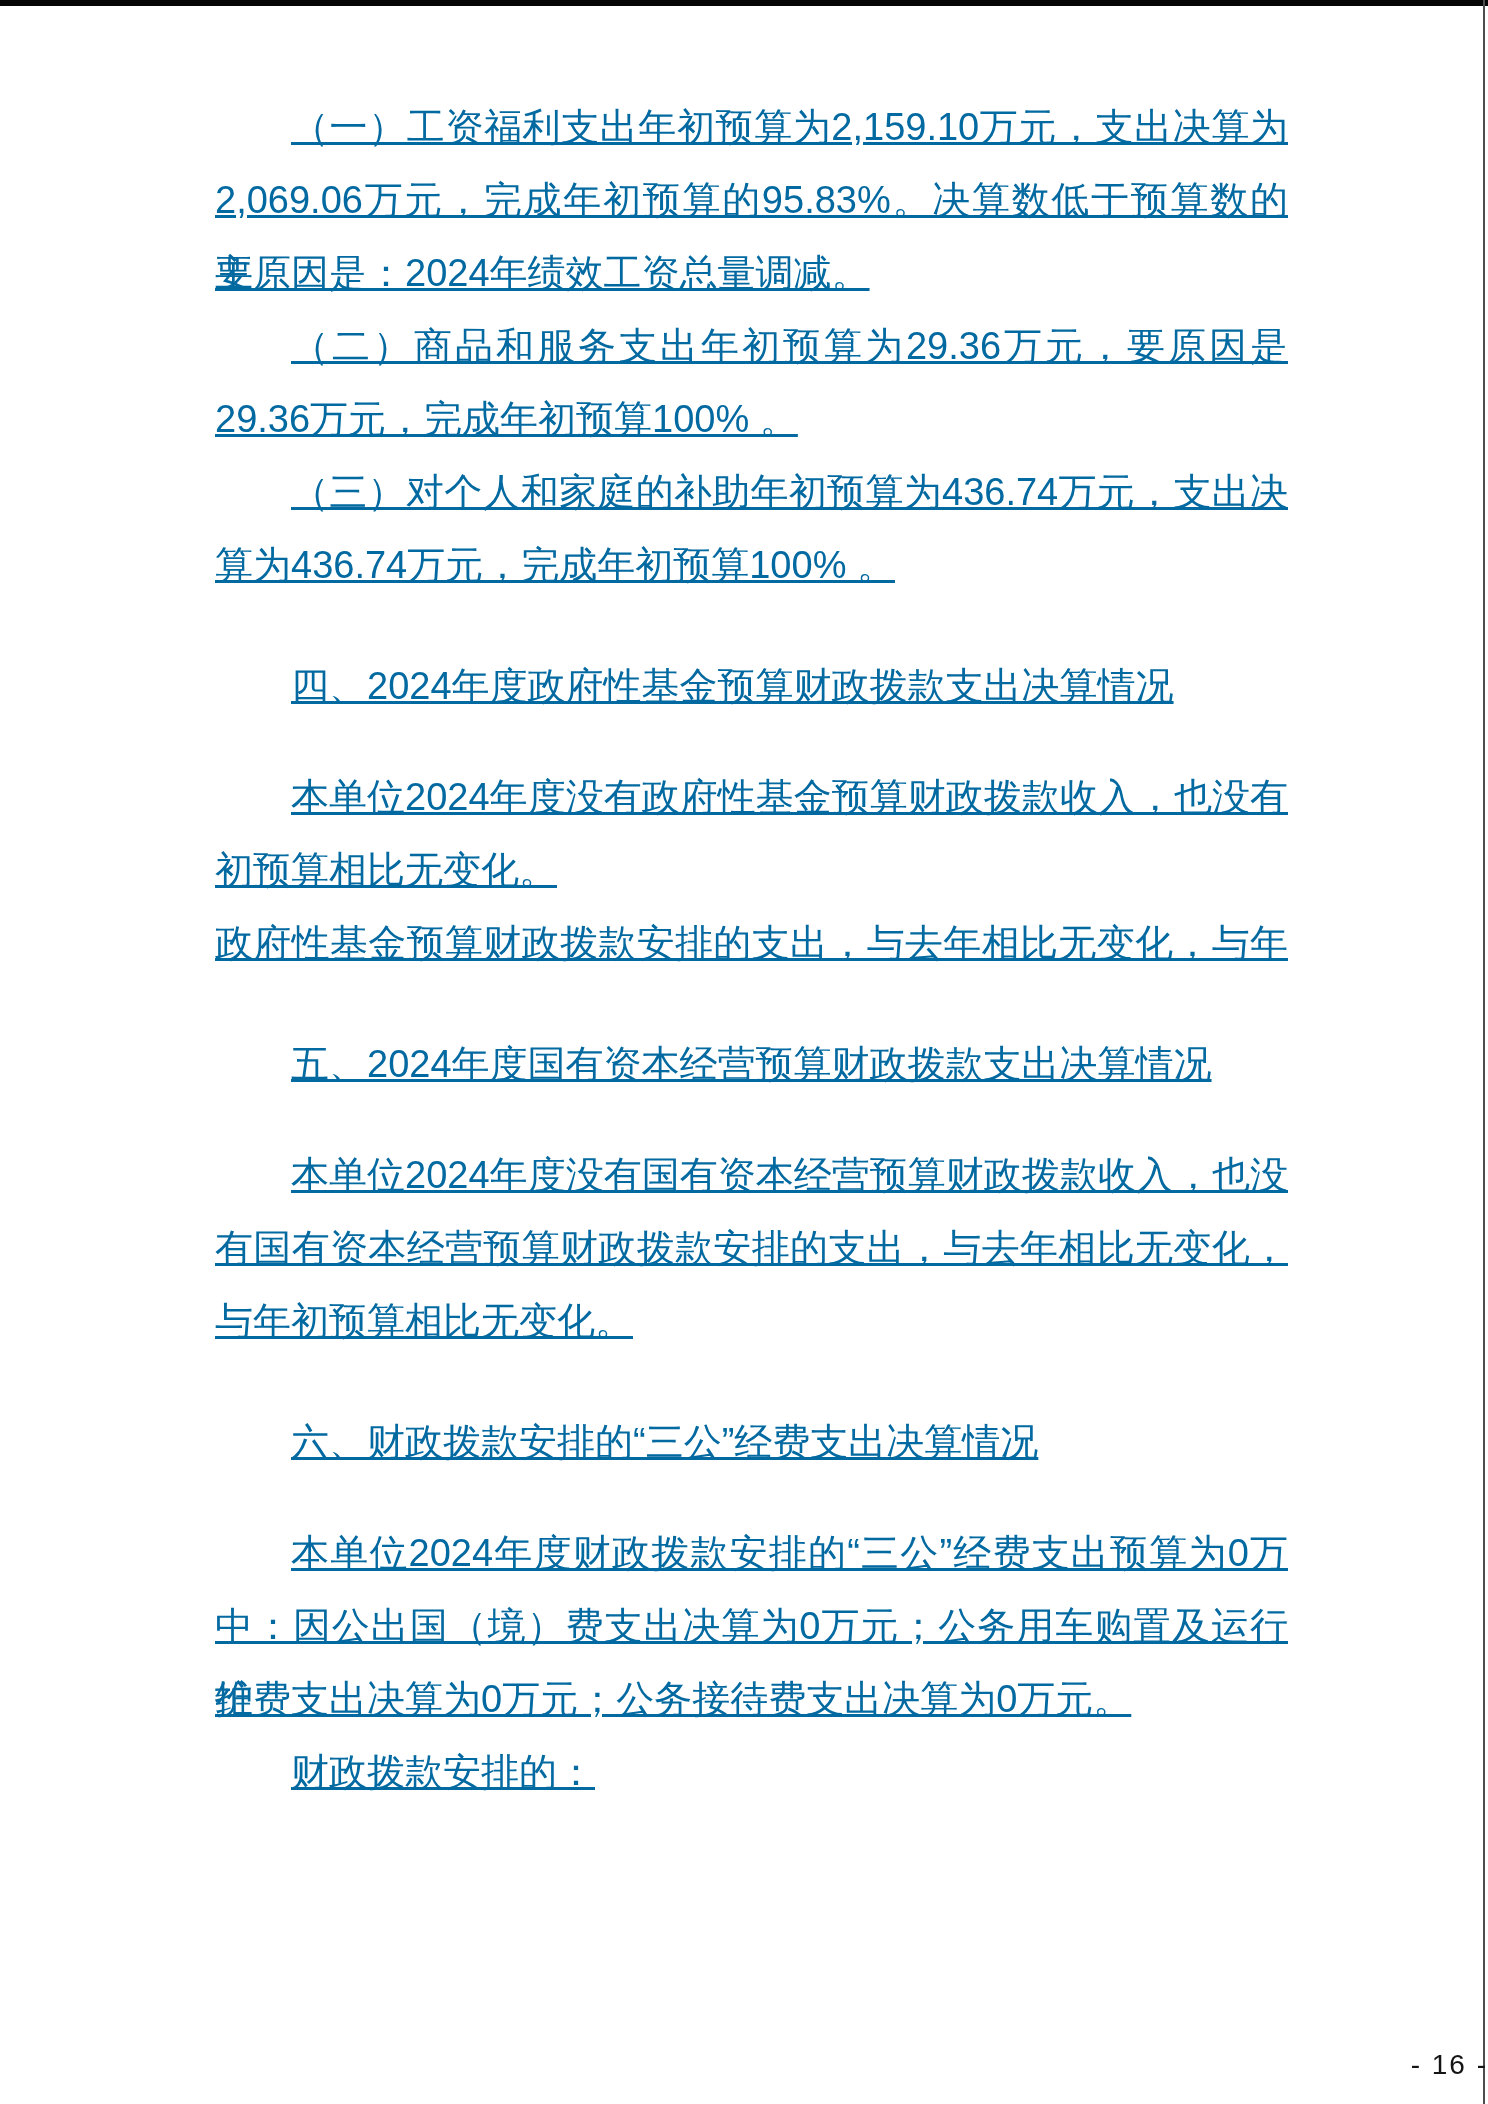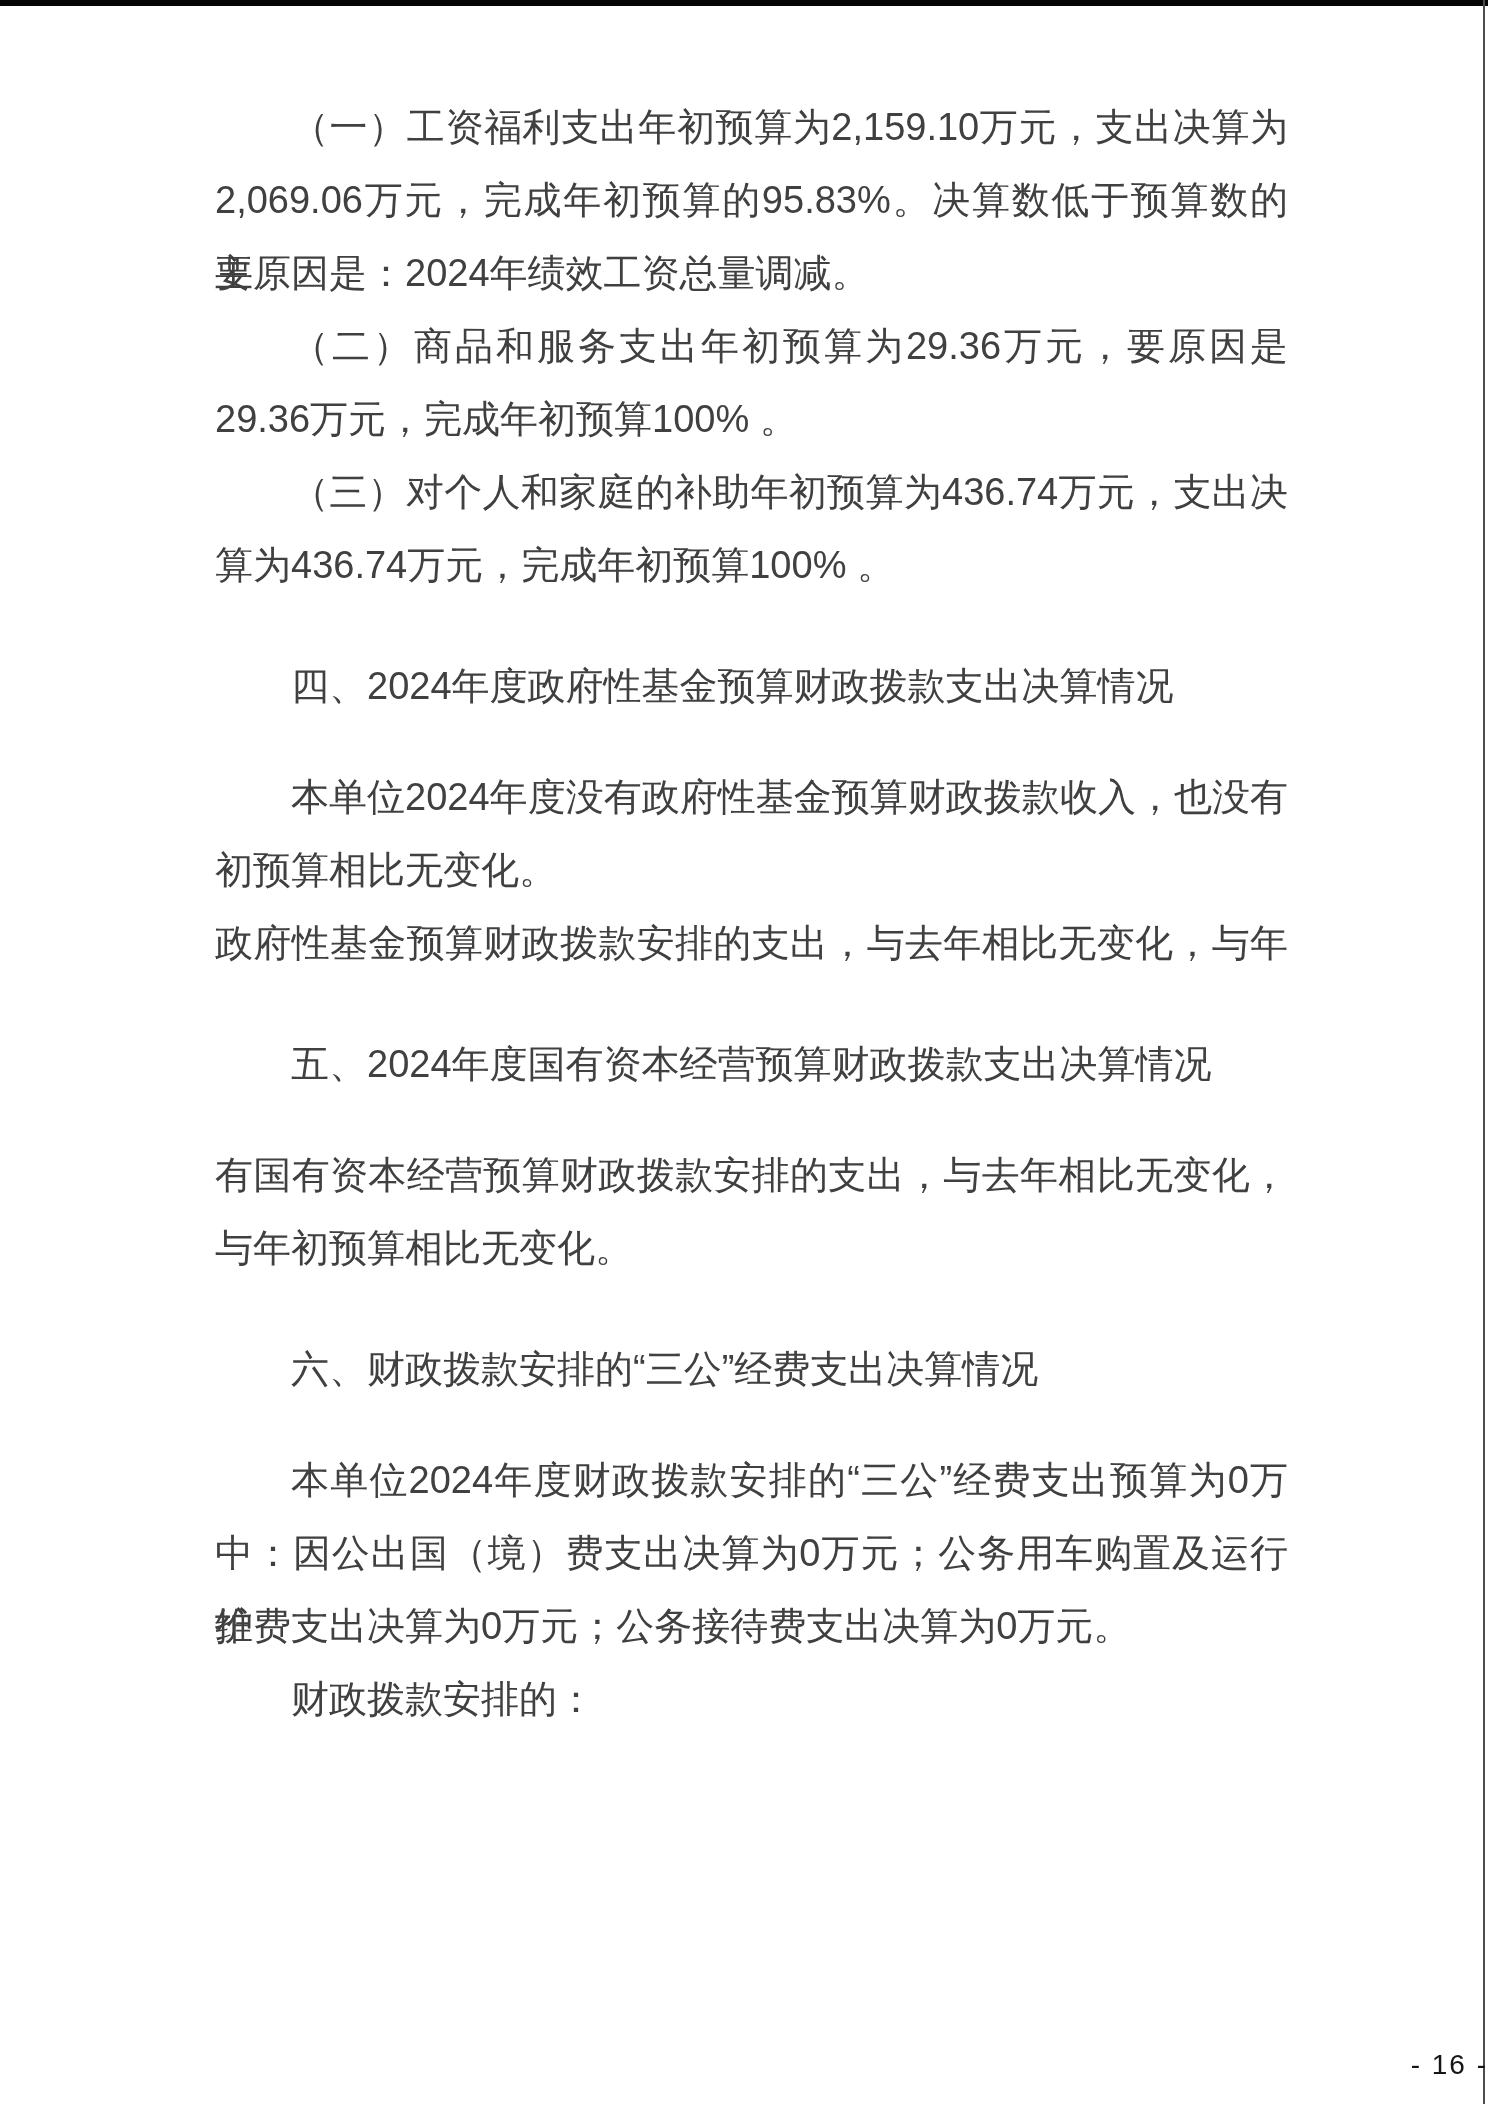--- a/index.html
+++ b/index.html
@@ -40,22 +40,23 @@
     top: 0; left: 0;
     box-sizing: border-box;
     width: 1488px;
     padding: 91px 200px 0 215px;
   }
   .line {
     font-size: 38px;
     height: 73px;
     line-height: 73px;
     white-space: nowrap;
-    color: #404040;
+    color: #0369a1;
     font-weight: 400;
+    text-decoration: underline;
   }
   .just {
     white-space: normal;
     text-align: justify;
     text-align-last: justify;
     text-justify: inter-character;
   }
   .indent {
     padding-left: 76px;
   }
@@ -94,20 +95,21 @@
 
     <div class="line indent just">（三）对个人和家庭的补助年初预算为436.74万元，支出决</div>
     <div class="line">算为436.74万元，完成年初预算100% 。</div>
 
     <div class="line indent heading">四、2024年度政府性基金预算财政拨款支出决算情况</div>
     <div class="line indent just">本单位2024年度没有政府性基金预算财政拨款收入，也没有</div>
     <div class="line">初预算相比无变化。</div>
     <div class="line just">政府性基金预算财政拨款安排的支出，与去年相比无变化，与年</div>
 
     <div class="line indent heading">五、2024年度国有资本经营预算财政拨款支出决算情况</div>
+    <div class="line indent just">本单位2024年度没有国有资本经营预算财政拨款收入，也没</div>
     <div class="line just">有国有资本经营预算财政拨款安排的支出，与去年相比无变化，</div>
     <div class="line">与年初预算相比无变化。</div>
 
     <div class="line indent heading">六、财政拨款安排的“三公”经费支出决算情况</div>
     <div class="line indent just">本单位2024年度财政拨款安排的“三公”经费支出预算为0万</div>
     <div class="line just">中：因公出国（境）费支出决算为0万元；公务用车购置及运行维</div>
     <div class="line">护费支出决算为0万元；公务接待费支出决算为0万元。</div>
     <div class="line indent">财政拨款安排的：</div>
 
   </main>

